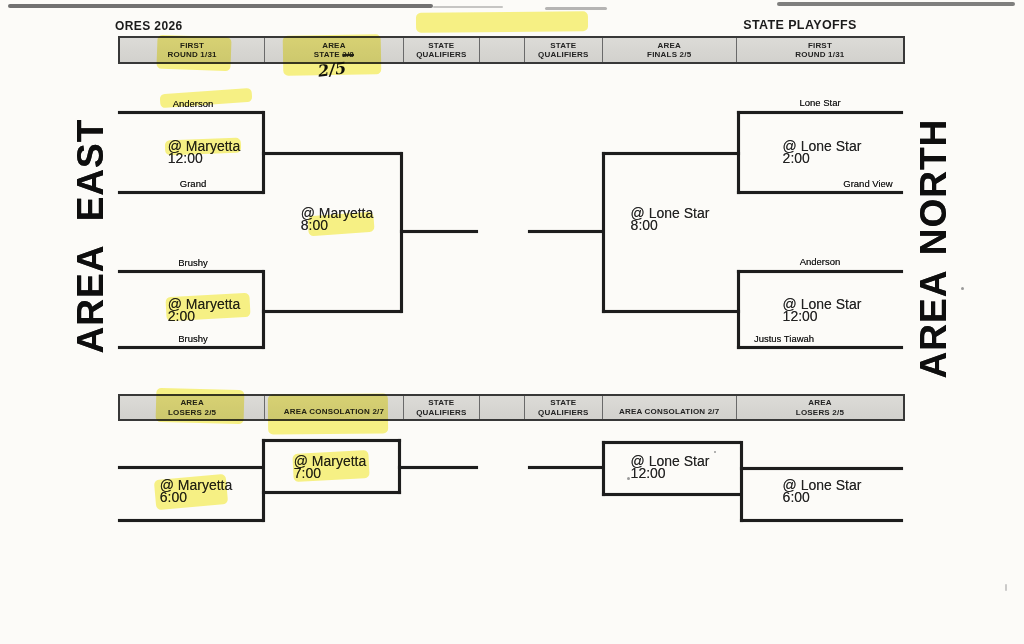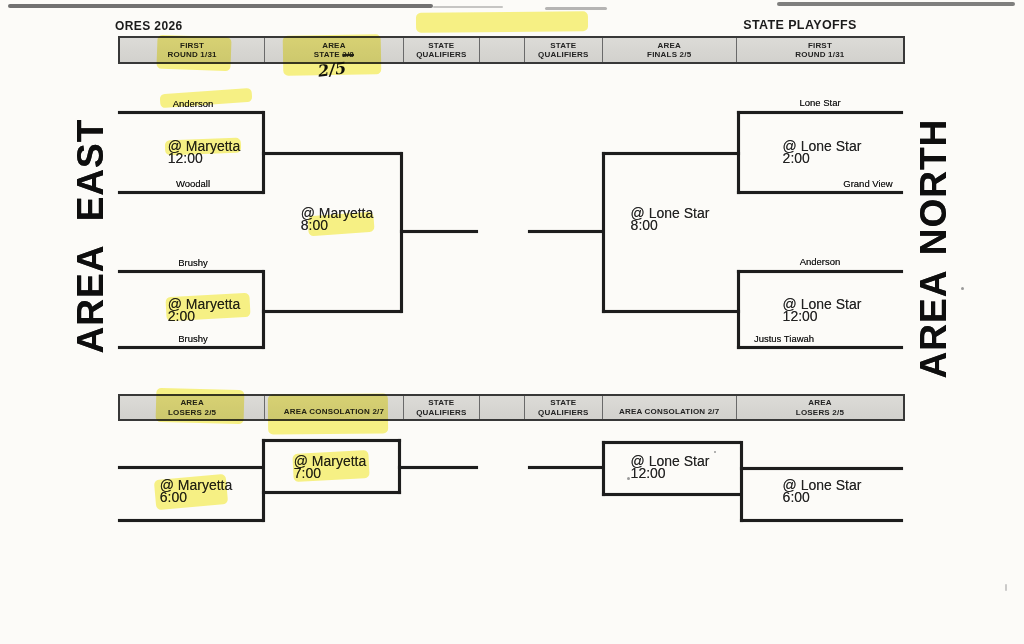--- a/index.html
+++ b/index.html
@@ -106,21 +106,21 @@
   <i class="vl" style="left:737px;top:111px;height:83px"></i>
   <i class="hl" style="left:602px;top:152px;width:138px"></i>
   <i class="hl" style="left:737px;top:270px;width:166px"></i>
   <i class="hl" style="left:737px;top:346px;width:166px"></i>
   <i class="vl" style="left:737px;top:270px;height:79px"></i>
   <i class="hl" style="left:602px;top:310px;width:138px"></i>
   <i class="vl" style="left:602px;top:152px;height:161px"></i>
   <i class="hl" style="left:528px;top:230px;width:74px"></i>
 
   <div class="team" style="left:193px;top:98px">Anderson</div>
-  <div class="team" style="left:193px;top:178px">Woodall</div>
+  <div class="team" style="left:193px;top:178px">Grand</div>
   <div class="team" style="left:193px;top:257px">Brushy</div>
   <div class="team" style="left:193px;top:333px">Brushy</div>
 
   <div class="game" style="left:204px;top:140px">
     <div>@ Maryetta</div>
     <div>12:00</div>
   </div>
   <div class="game" style="left:337px;top:207px">
     <div>@ Maryetta</div>
     <div>8:00</div>

